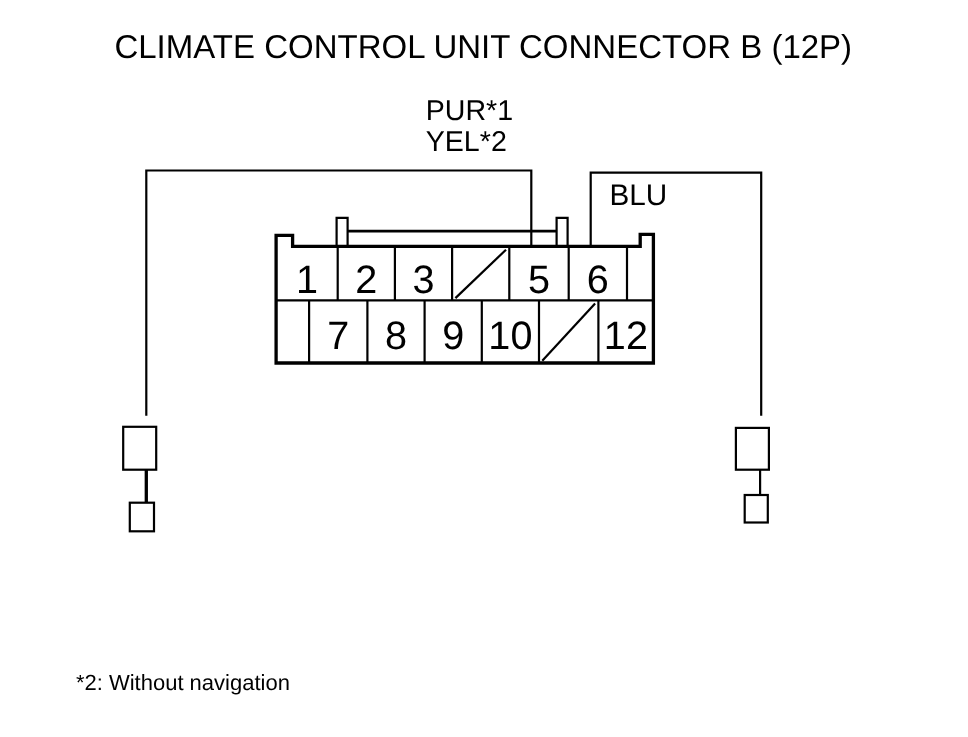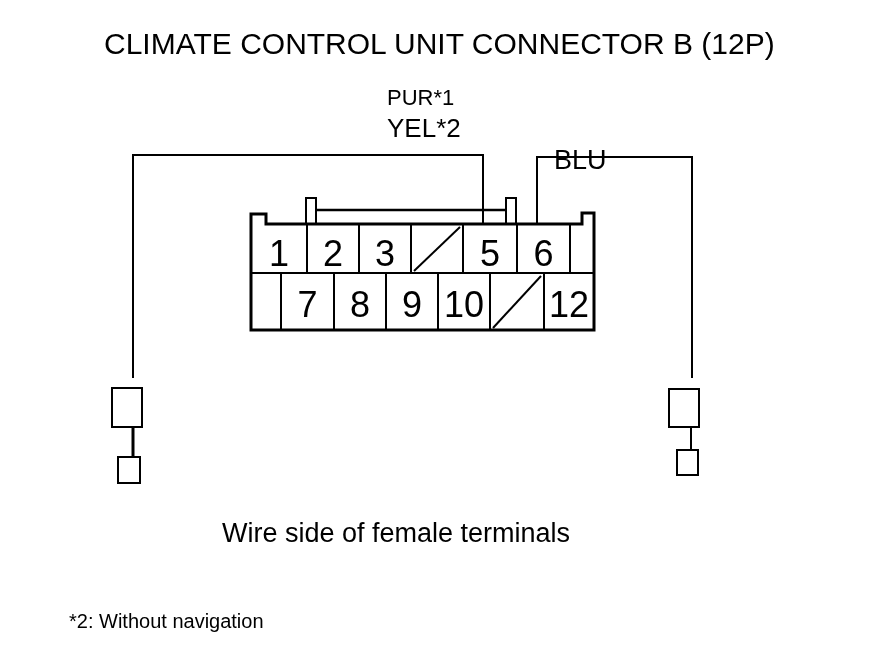--- a/index.html
+++ b/index.html
@@ -17,23 +17,23 @@
     color: var(--text);
     overflow: hidden;
   }
   .label {
     position: absolute;
     white-space: nowrap;
     line-height: 1.1;
     color: var(--text);
   }
   .title        { left: 104px; top: 27px;  font-size: 30px; }
-  .wire-label-1 { left: 387px; top: 86px;  font-size: 22px; }
+  .wire-label-1 { left: 387px; top: 86px;  font-size: 26px; }
   .wire-label-2 { left: 387px; top: 114px; font-size: 26px; }
-  .wire-label-3 { left: 554px; top: 146px; font-size: 27px; }
+  .wire-label-3 { left: 554px; top: 163px; font-size: 27px; }
   .caption      { left: 222px; top: 519px; font-size: 27px; }
   .note-1       { left: 69px;  top: 578px; font-size: 28px; }
   .note-2       { left: 69px;  top: 610px; font-size: 20px; }
   svg.diagram {
     position: absolute;
     left: 0; top: 0;
     color: var(--line);
   }
   svg.diagram .pin-num {
     font-family: "Liberation Sans", sans-serif;
@@ -93,16 +93,15 @@
 
     <rect x="112" y="388" width="30" height="39" fill="none" stroke="currentColor" stroke-width="2"></rect>
     <line x1="133" y1="427" x2="133" y2="457" stroke="currentColor" stroke-width="3"></line>
     <rect x="118" y="457" width="22" height="26" fill="none" stroke="currentColor" stroke-width="2"></rect>
 
     <rect x="669" y="389" width="30" height="38" fill="none" stroke="currentColor" stroke-width="2"></rect>
     <line x1="691" y1="427" x2="691" y2="450" stroke="currentColor" stroke-width="2"></line>
     <rect x="677" y="450" width="21" height="25" fill="none" stroke="currentColor" stroke-width="2"></rect>
   </svg>
 
-  <div class="label caption">Wire side of female terminals</div>
   <div class="label note-2">*2: Without navigation</div>
 
 </div>
 
 </body></html>

